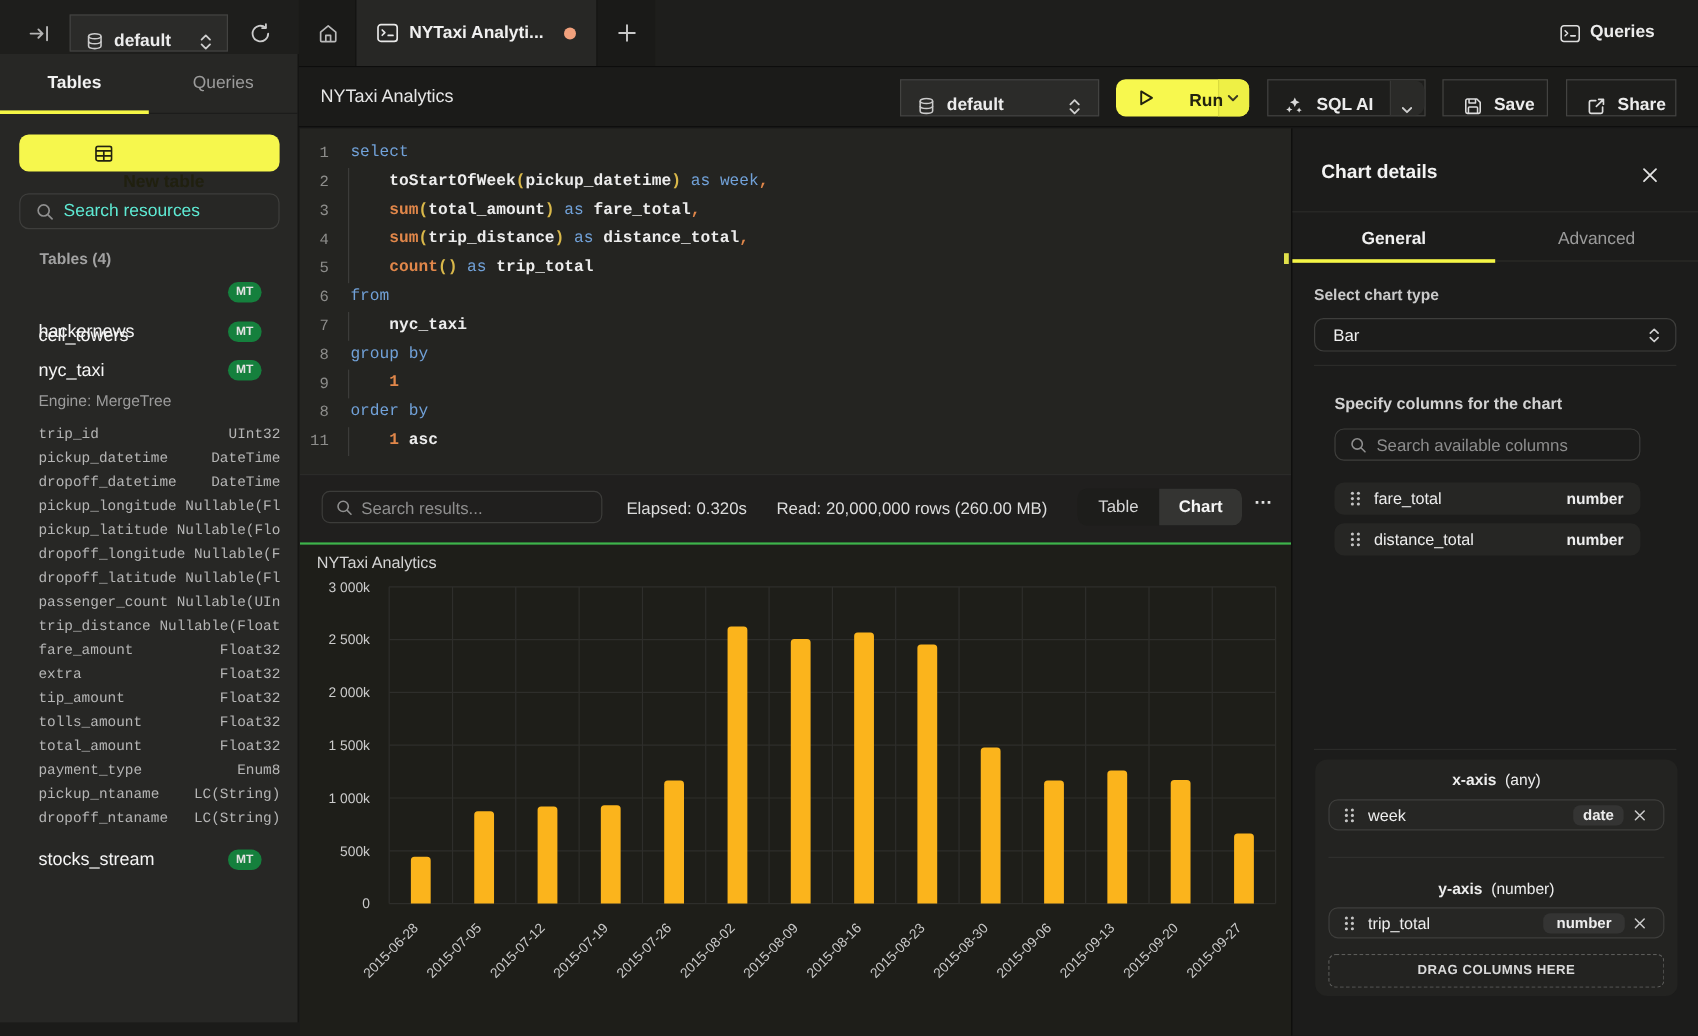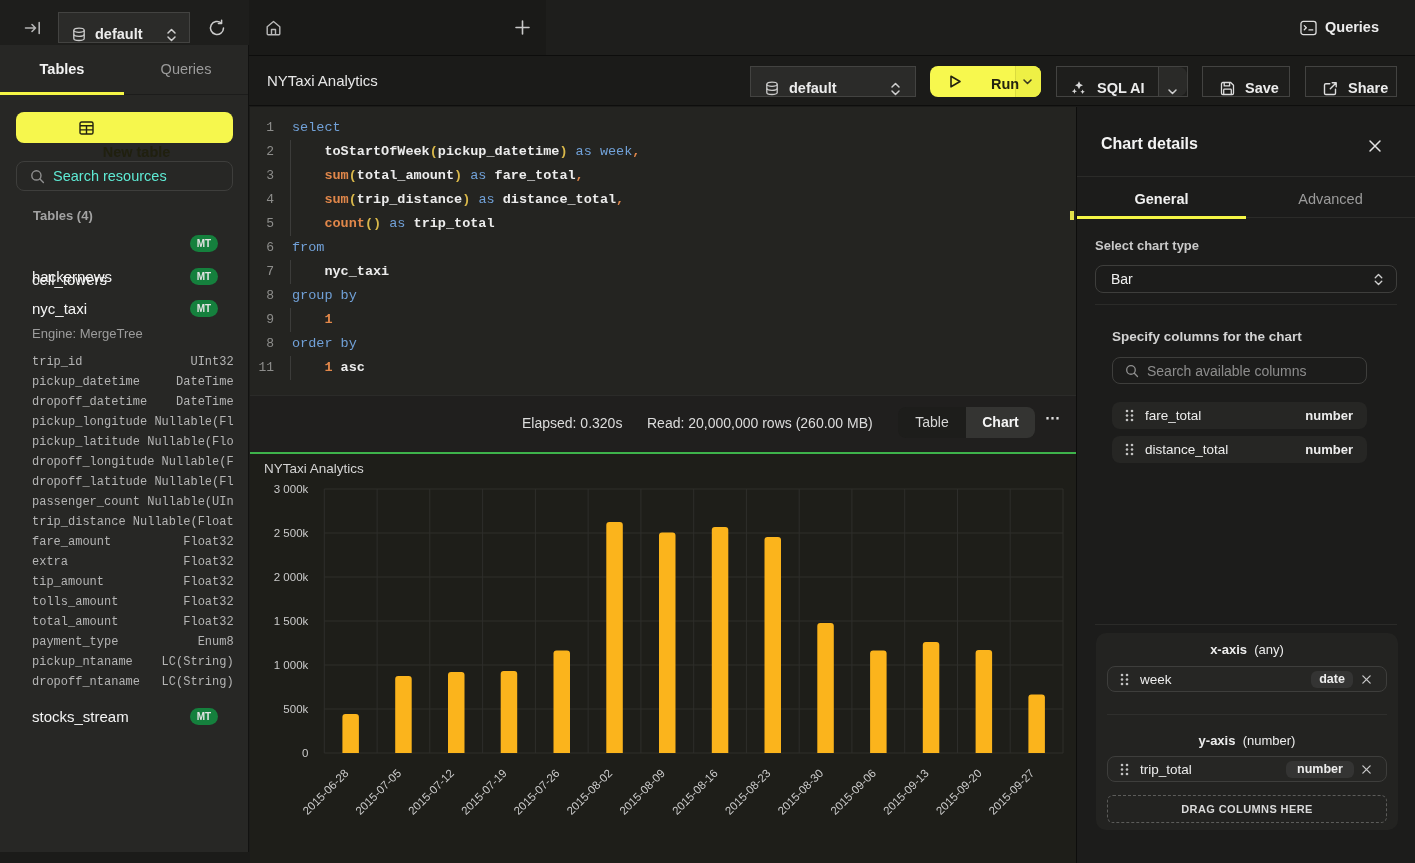--- a/index.html
+++ b/index.html
@@ -83,20 +83,28 @@
   <svg class="abs" style="left:208px;top:19px" width="18" height="18" viewBox="0 0 18 18" fill="none" stroke="#cccccc" stroke-width="1.5" stroke-linecap="round">
     <path d="M15.5 9a6.5 6.5 0 1 1-2.2-4.9"></path>
     <path d="M13.6 1.2v3.2h-3.2" stroke-linejoin="round"></path>
   </svg>
 
   <div id="tabstrip">
     <svg class="abs" style="left:16px;top:20px" width="17" height="16" viewBox="0 0 17 16" fill="none" stroke="#b9b9b9" stroke-width="1.4" stroke-linejoin="round">
       <path d="M2.2 6.7L8.5 1.5l6.3 5.2v7.1a.9.9 0 0 1-.9.9h-10.8a.9.9 0 0 1-.9-.9z"></path>
       <path d="M6.5 14.5v-5h4v5"></path>
     </svg>
+    <div id="activetab">
+      <svg class="abs" style="left:17px;top:19px" width="18" height="17" viewBox="0 0 18 17" fill="none" stroke="#e8e8e8" stroke-width="1.4" stroke-linejoin="round" stroke-linecap="round">
+        <rect x="1" y="1.5" width="16" height="14" rx="2.5"></rect>
+        <path d="M4.5 6l2.2 2.2L4.5 10.4M9.5 10.5h4"></path>
+      </svg>
+      <span class="abs" style="left:44px;top:20px;font-size:14.5px;font-weight:700;color:#f0f0f0;">NYTaxi Analyti...</span>
+      <div class="abs" style="left:173px;top:23px;width:10px;height:10px;border-radius:50%;background:#f1a17d;"></div>
+    </div>
     <svg class="abs" style="left:265px;top:19px" width="17" height="17" viewBox="0 0 17 17" stroke="#c9c9c9" stroke-width="1.6" stroke-linecap="round">
       <path d="M8.5 2v13M2 8.5h13"></path>
     </svg>
   </div>
 
   <svg class="abs" style="left:1300px;top:20px" width="17" height="16" viewBox="0 0 18 17" fill="none" stroke="#dddddd" stroke-width="1.4" stroke-linejoin="round" stroke-linecap="round">
     <rect x="1" y="1.5" width="16" height="14" rx="2.5"></rect>
     <path d="M4.5 6l2.2 2.2L4.5 10.4M9.5 10.5h4"></path>
   </svg>
   <span class="abs" style="left:1325px;top:19px;font-size:14.5px;font-weight:700;color:#ececec;">Queries</span>
@@ -231,20 +239,27 @@
   <div class="cl" style="left:42px;top:105px;">    <span class="fn">count</span><span class="pr">()</span> <span class="kw">as</span> trip_total</div>
   <div class="cl" style="left:42px;top:129px;"><span class="kw">from</span></div>
   <div class="cl" style="left:42px;top:153px;">    nyc_taxi</div>
   <div class="cl" style="left:42px;top:177px;"><span class="kw">group by</span></div>
   <div class="cl" style="left:42px;top:201px;">    <span class="nm">1</span></div>
   <div class="cl" style="left:42px;top:225px;"><span class="kw">order by</span></div>
   <div class="cl" style="left:42px;top:249px;">    <span class="nm">1</span> asc</div>
   <div class="abs" style="left:820px;top:104px;width:4px;height:9px;background:#e0e04a;"></div>
 </div>
 <div id="results">
+  <div class="abs" style="left:18px;top:13px;width:234px;height:27px;border:1px solid #3c3c3a;border-radius:7px;">
+    <svg class="abs" style="left:11px;top:6px" width="14" height="14" viewBox="0 0 15 15" fill="none" stroke="#8f8f8f" stroke-width="1.4" stroke-linecap="round">
+      <circle cx="6.4" cy="6.4" r="4.6"></circle>
+        <path d="M10 10l3.4 3.4"></path>
+    </svg>
+    <span class="abs" style="left:32px;top:5px;font-size:14px;color:#8f8f8f;">Search results...</span>
+  </div>
   <span class="abs" style="left:272px;top:19px;font-size:14px;color:#dcdcdc;">Elapsed: 0.320s</span>
   <span class="abs" style="left:397px;top:19px;font-size:14px;color:#dcdcdc;">Read: 20,000,000 rows (260.00 MB)</span>
   <div class="abs" style="left:648px;top:11px;width:137px;height:31px;border-radius:8px;background:#1d1d1b;overflow:hidden;">
     <span class="abs" style="left:0;top:0;width:68px;height:31px;line-height:31px;text-align:center;font-size:14px;color:#d6d6d6;">Table</span>
     <span class="abs" style="left:68px;top:0;width:69px;height:31px;line-height:31px;text-align:center;font-size:14px;color:#f5f5f5;background:#343432;font-weight:700;">Chart</span>
   </div>
   <span class="abs" style="left:795px;top:13px;font-size:15px;font-weight:700;color:#e0e0e0;letter-spacing:1px;">⋯</span>
 </div>
 <div id="greenline"></div>
 <div id="chart">

